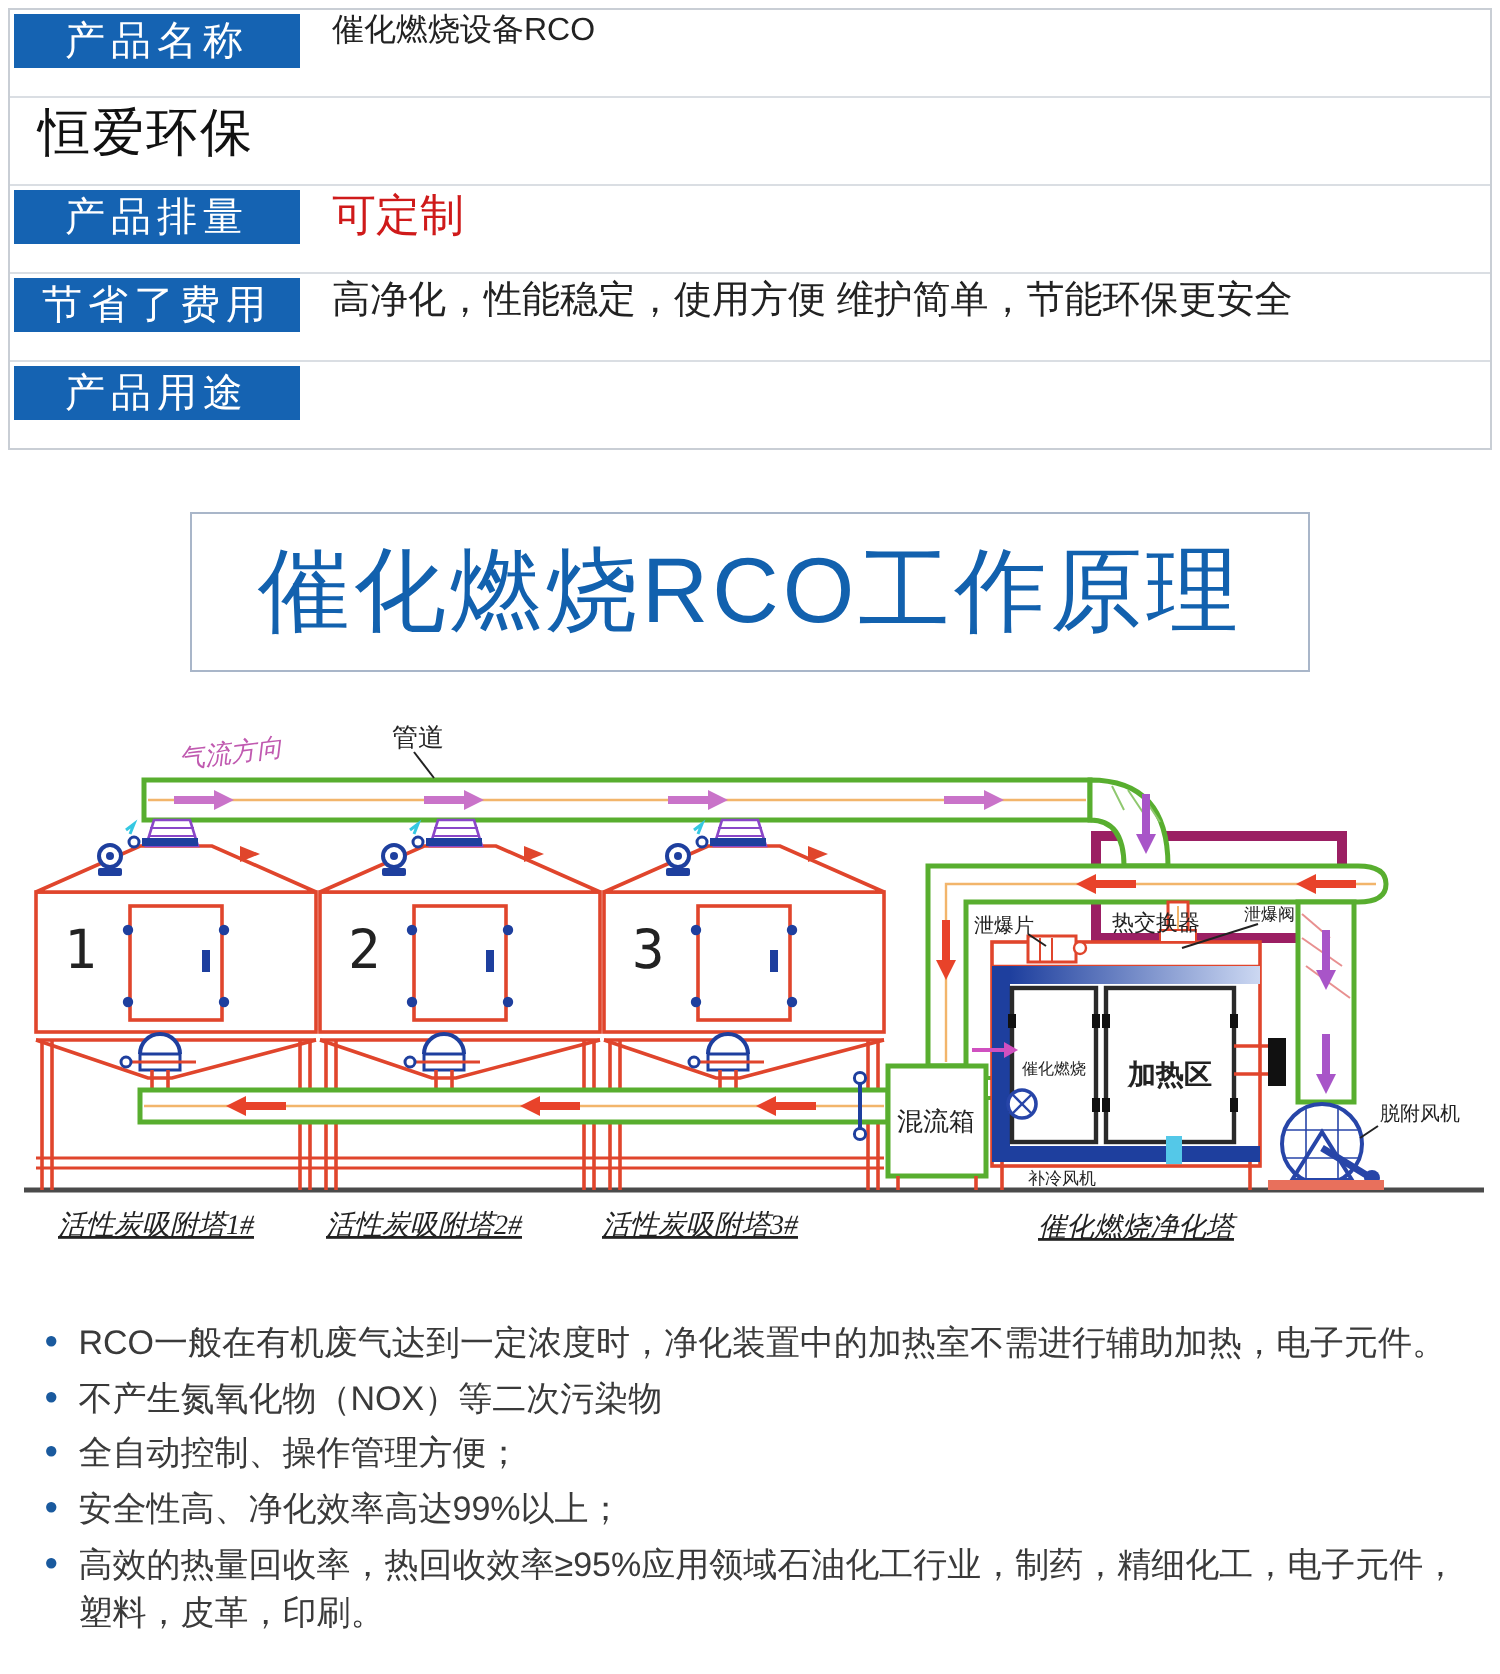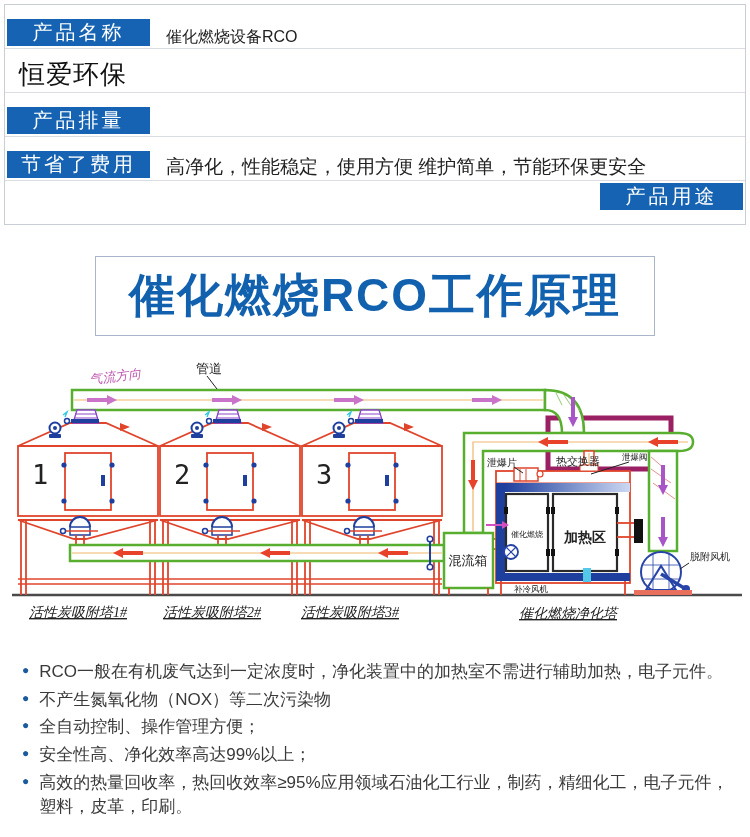--- a/index.html
+++ b/index.html
@@ -2,37 +2,37 @@
 <html><head>
 <meta charset="utf-8">
 <style>
   html,body{margin:0;padding:0;}
   body{
     width:750px;height:837px;background:#fff;overflow:hidden;
     font-family:"Liberation Sans",sans-serif;
   }
   
   .spec-table{margin:4px 4px 0 4px;border:1px solid #c9ced5;}
-  .spec-row{display:flex;align-items:flex-end;height:43px;border-bottom:1px solid #dadee3;}
+  .spec-row{display:flex;align-items:flex-start;height:43px;border-bottom:1px solid #dadee3;}
   .spec-row:last-child{border-bottom:none;flex-direction:column;}
   .spec-label{
     flex:none;width:143px;margin:2px;background:#1563b2;color:#fff;
     display:flex;align-items:center;justify-content:center;
     font-size:20px;letter-spacing:3px;
   }
   .spec-value{flex:1;display:flex;align-items:center;padding-left:14px;font-size:16px;color:#222;white-space:nowrap;}
   .v-brand{font-size:26px;font-weight:normal;color:#111;letter-spacing:1px;}
   .v-red{font-size:22px;color:#cf1a1a;}
   .v-sm{font-size:19px;}
   
   .banner{
     width:560px;height:80px;margin:31px auto 0;border:1px solid #a9b6c9;
     display:flex;align-items:center;justify-content:center;box-sizing:border-box;
   }
-  .banner span{font-size:46px;font-weight:bold;color:#1261ae;letter-spacing:2px;white-space:nowrap;}
+  .banner span{font-size:46px;font-weight:normal;color:#1261ae;letter-spacing:2px;white-space:nowrap;}
   
   svg.diagram{display:block;margin-top:17px;}
   .st-red{stroke:#e0452c;stroke-width:1.8;fill:none;}
   .st-red-f{stroke:#e0452c;stroke-width:1.8;fill:#fff;}
   .st-red-t{stroke:#e0452c;stroke-width:1.2;fill:none;}
   .st-green{stroke:#58ae2f;stroke-width:2.5;fill:#fff;}
   .f-blue{fill:#1e3f9e;stroke:none;}
   .st-fan{stroke:#2745a8;fill:none;}
   .st-purple{stroke:#8a46c8;stroke-width:1.3;fill:#fff;}
   .ln-purple{stroke:#8a46c8;stroke-width:1;}
@@ -57,20 +57,21 @@
   <div class="spec-table">
     <div class="spec-row">
       <div class="spec-label">产品名称</div>
       <div class="spec-value">催化燃烧设备RCO</div>
     </div>
     <div class="spec-row">
       <div class="spec-value v-brand">恒爱环保</div>
     </div>
     <div class="spec-row">
       <div class="spec-label">产品排量</div>
+      <div class="spec-value v-red">可定制</div>
     </div>
     <div class="spec-row">
       <div class="spec-label">节省了费用</div>
       <div class="spec-value v-sm">高净化，性能稳定，使用方便 维护简单，节能环保更安全</div>
     </div>
     <div class="spec-row">
       <div class="spec-label">产品用途</div>
     </div>
   </div>
 

